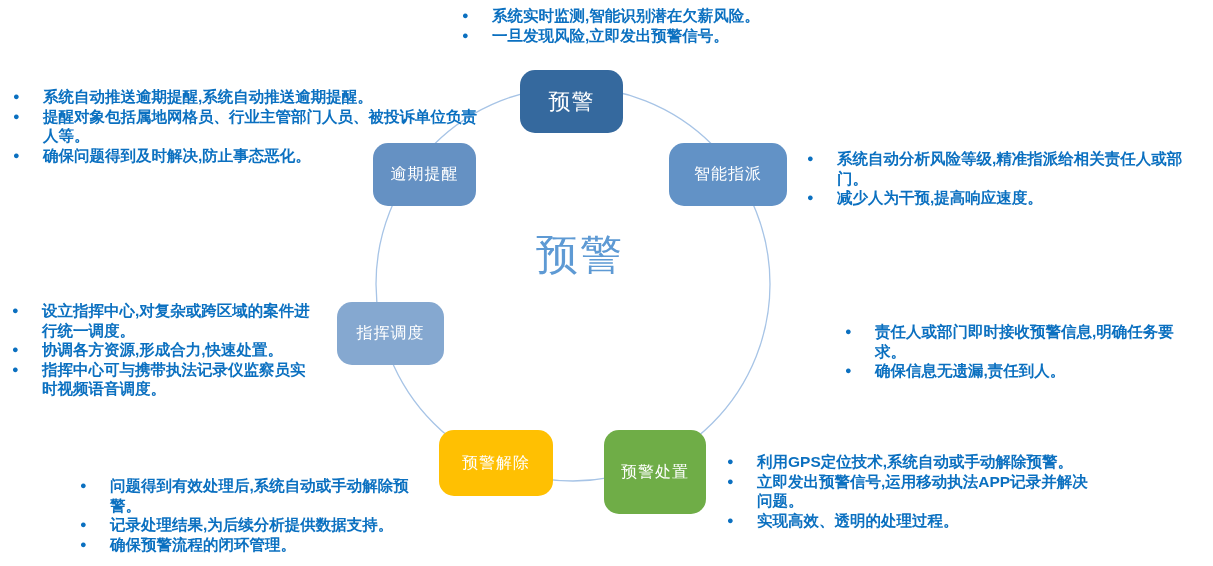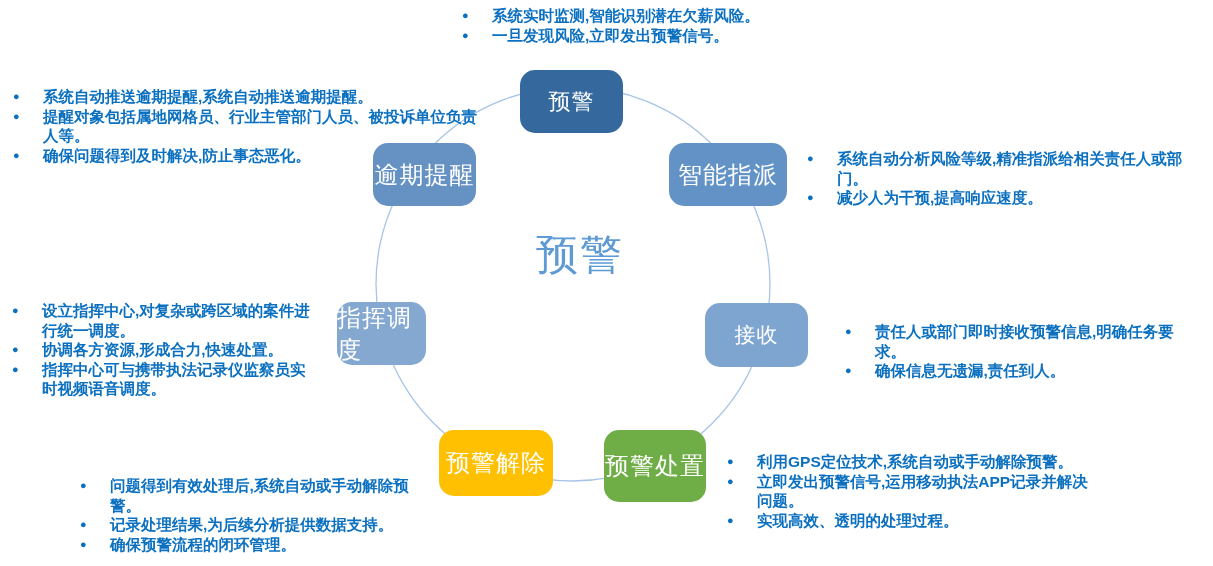--- a/index.html
+++ b/index.html
@@ -2,28 +2,28 @@
 <html><head>
 <meta charset="utf-8">
 <style>
   html,body{margin:0;padding:0;}
   body{font-family:"Liberation Sans", sans-serif; background:#ffffff;}
   .canvas{position:relative;width:1213px;height:566px;background:#ffffff;overflow:hidden;}
   .circle-svg{position:absolute;left:0;top:0;}
   .node{
     position:absolute;border-radius:15px;color:#ffffff;
     display:flex;align-items:center;justify-content:center;
-    font-size:24px;letter-spacing:1px;
+    font-size:16px;letter-spacing:1px;
   }
   .node-yujing{left:520px;top:70px;width:103px;height:63px;font-size:22px;}
   .node-zhineng{left:669px;top:143px;width:118px;height:63px;}
   .node-yuqi{left:373px;top:143px;width:103px;height:63px;}
   .node-jieshou{left:705px;top:303px;width:103px;height:64px;font-size:21px;}
-  .node-zhihui{left:337px;top:302px;width:89px;height:63px;}
-  .node-chuzhi{left:604px;top:430px;width:102px;height:72px;}
+  .node-zhihui{left:337px;top:302px;width:107px;height:63px;}
+  .node-chuzhi{left:604px;top:430px;width:102px;height:84px;}
   .node-jiechu{left:439px;top:430px;width:114px;height:66px;}
   .center-title{
     position:absolute;left:498px;top:230px;width:164px;
     text-align:center;font-size:42px;line-height:49px;font-weight:400;
     color:#5E9AD4;letter-spacing:2px;
   }
   .anno{position:absolute;color:#0B70C0;font-weight:bold;font-size:15.5px;line-height:19.5px;}
   .anno ul{margin:0;padding:0;list-style:none;}
   .anno li{display:flex;align-items:flex-start;}
   .anno .dot{flex:none;width:30px;font-size:11px;line-height:19.5px;}
@@ -44,21 +44,20 @@
   <svg class="circle-svg" width="1213" height="566">
     <circle cx="573" cy="284" r="197" fill="none" stroke-width="1.3" stroke="#A7C4E6"></circle>
   </svg>
 
   <div class="center-title">
     <div>预警</div>
   </div>
 
   <div class="node node-yujing" style="background-color: rgb(53, 105, 158);">预警</div>
   <div class="node node-zhineng" style="background-color: rgb(98, 146, 198);">智能指派</div>
-  <div class="node node-jieshou" style="background-color: rgb(126, 164, 208);">接收</div>
   <div class="node node-chuzhi" style="background-color: rgb(111, 173, 71);">预警处置</div>
   <div class="node node-jiechu" style="background-color: rgb(255, 192, 2);">预警解除</div>
   <div class="node node-zhihui" style="background-color: rgb(133, 168, 208);">指挥调度</div>
   <div class="node node-yuqi" style="background-color: rgb(101, 145, 195);">逾期提醒</div>
 
   <div class="anno anno-top">
     <ul>
       <li>
         <span class="dot">●</span>
         <span class="txt">系统实时监测,智能识别潜在欠薪风险。</span>

